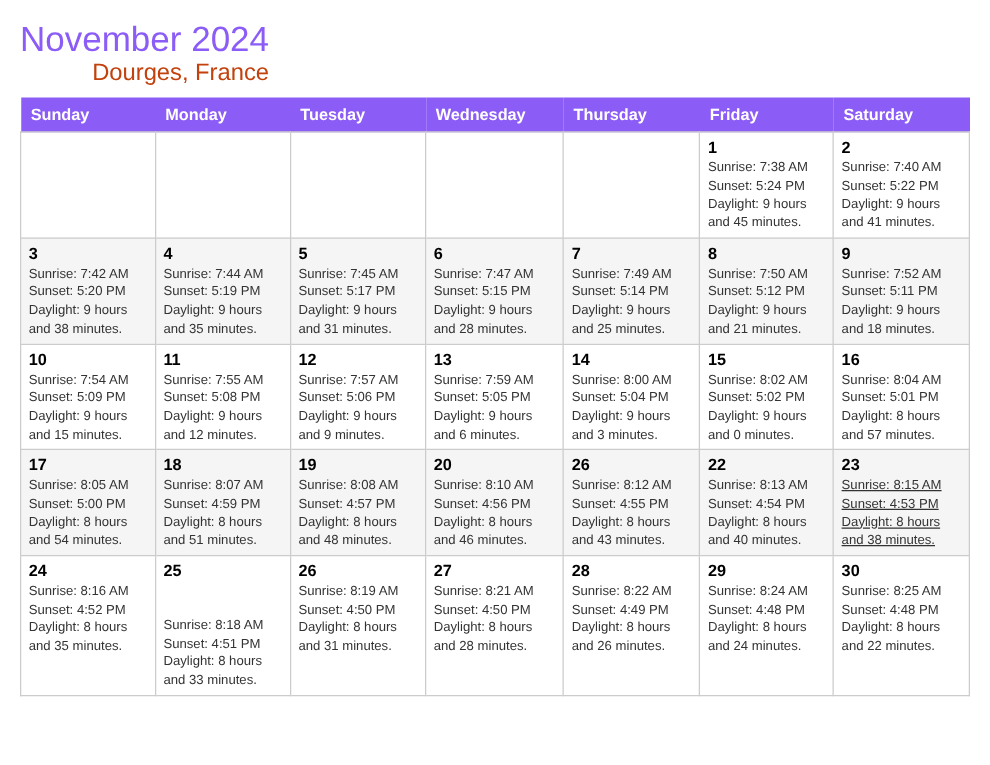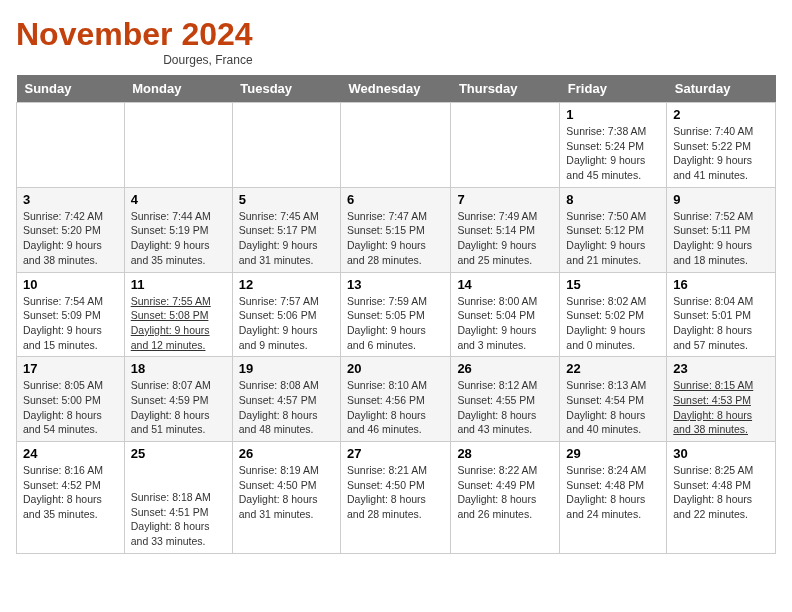--- a/index.html
+++ b/index.html
@@ -32,35 +32,35 @@
       color: #1a6fad;
     }
     .logo-icon {
       width: 28px;
       height: 28px;
     }
     .title-section {
       text-align: right;
     }
     .month-title {
-      font-size: 32px;
-      font-weight: bold;
+      font-size: 28px;
+      font-weight: normal;
+      color: #8b5cf6;
+    }
+    .location {
+      font-size: 19px;
       color: #c2410c;
-    }
-    .location {
-      font-size: 12px;
-      color: #404040;
     }
     table {
       width: 100%;
       border-collapse: collapse;
       font-size: 11px;
     }
     thead tr th {
-      background-color: #737373;
+      background-color: #8b5cf6;
       color: #fff;
       text-align: left;
       padding: 6px 8px;
       font-size: 13px;
       font-weight: bold;
     }
     tbody tr td {
       border: 1px solid #ccc;
       vertical-align: top;
       padding: 4px 6px;
@@ -173,21 +173,21 @@
       </tr>
       <tr>
         <td>
           <div class="day-number">10</div>
           <div class="day-info" style="white-space: pre-line;">Sunrise: 7:54 AM
 Sunset: 5:09 PM
 Daylight: 9 hours and 15 minutes.</div>
         </td>
         <td>
           <div class="day-number">11</div>
-          <div class="day-info" style="white-space: pre-line; text-decoration: underline;">Sunrise: 7:55 AM
+          <div class="day-info" style="white-space: pre-line;">Sunrise: 7:55 AM
 Sunset: 5:08 PM
 Daylight: 9 hours and 12 minutes.</div>
         </td>
         <td>
           <div class="day-number">12</div>
           <div class="day-info" style="white-space: pre-line;">Sunrise: 7:57 AM
 Sunset: 5:06 PM
 Daylight: 9 hours and 9 minutes.</div>
         </td>
         <td>

